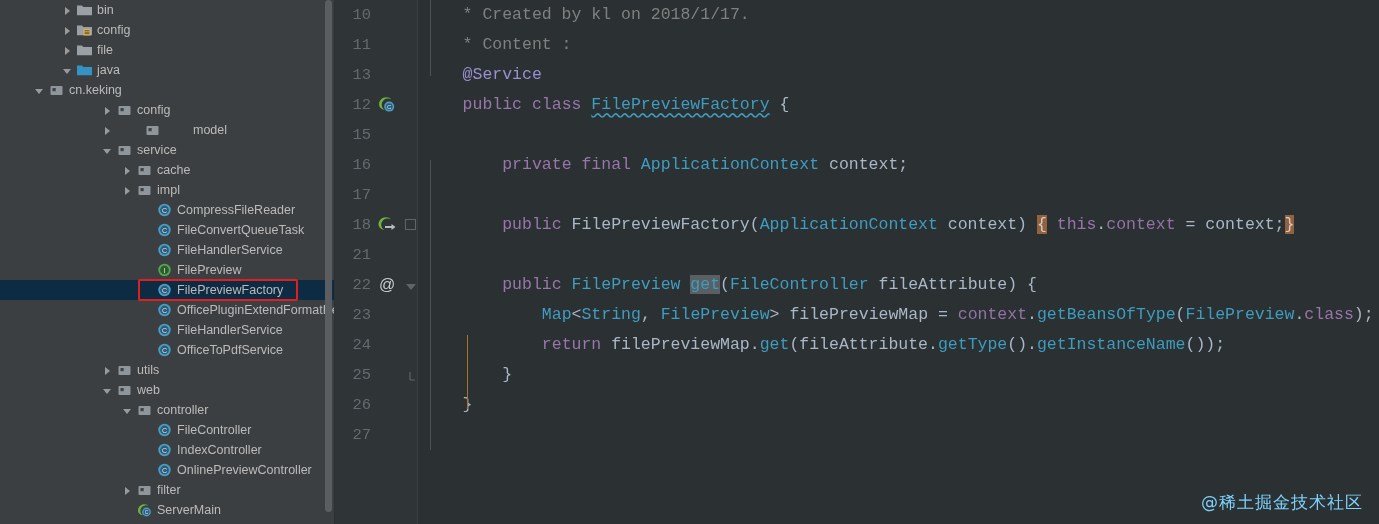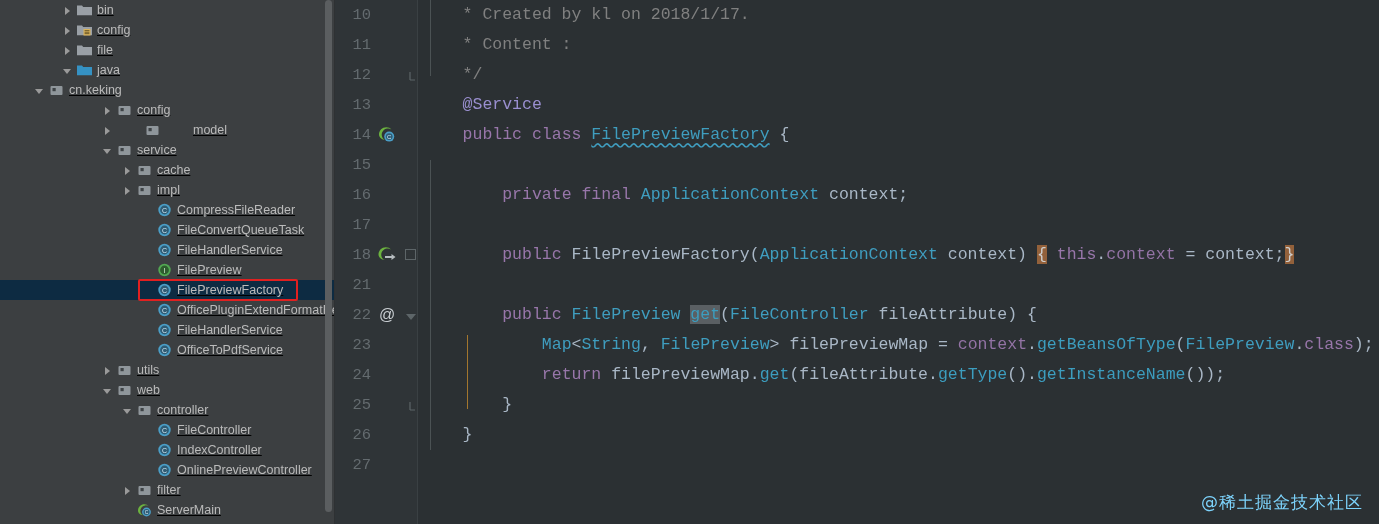--- a/index.html
+++ b/index.html
@@ -8,21 +8,20 @@
     width: 1379px; height: 524px;
     overflow: hidden;
     background: #3c3f41;
     font-family: "Liberation Sans", sans-serif;
   }
   #app {
     position: relative;
     width: 1379px; height: 524px;
     display: flex;
     background: #3c3f41;
-    text-decoration: underline;
   }
 
   
   #sidebar {
     position: relative;
     width: 335px; height: 524px;
     background: #3c3f41;
     overflow: hidden;
     flex: 0 0 335px;
   }
@@ -464,25 +463,22 @@
     <div id="sidebar-scrollbar"></div>
     <div id="sidebar-divider"></div>
   </div>
 
   <div id="editor">
     <div id="editor-left-strip"></div>
     <div id="editor-gutter-line"></div>
     <div id="code-layer">
         <div class="code-row"><div class="gutter"><span class="lineno">10</span></div><div class="code-text"><span class="cmt">    * Created by kl on 2018/1/17.</span></div></div>
         <div class="code-row"><div class="gutter"><span class="lineno">11</span></div><div class="code-text"><span class="cmt">    * Content :</span></div></div>
-        <div class="code-row"><div class="gutter"><span class="lineno">12</span><span class="fold"><svg width="12" height="12" viewBox="0 0 12 12">
-                <path d="M5 1v8M5 9h5" stroke="#5d6568" fill="none" stroke-width="1.2"></path>
-              </svg></span></div><div class="code-text"><span class="cmt">    */</span></div></div>
         <div class="code-row"><div class="gutter"><span class="lineno">13</span></div><div class="code-text"><span class="anno">    @Service</span></div></div>
-        <div class="code-row"><div class="gutter"><span class="lineno">14</span><span class="gutter-icon"><svg width="20" height="20" viewBox="0 0 20 20">
+        <div class="code-row"><div class="gutter"><span class="lineno">12</span><span class="gutter-icon"><svg width="20" height="20" viewBox="0 0 20 20">
                 <path d="M2 9.6c0-4.2 3.2-7.4 7.3-7.4 2.3 0 3.9.9 5 2.2-1.2-.7-2.6-1-4.1-.8-3.5.6-5.8 3.5-5.4 7 .2 2.3 1.8 4 3.8 4.5C5 14.9 2 12.6 2 9.6z" fill="#6cb33f"></path>
                 <circle cx="12.2" cy="11.6" r="5" fill="#4a9ec7"></circle>
                 <circle cx="12.2" cy="11.6" r="3.4" fill="#2f5d76"></circle>
                 <text x="12.2" y="14" font-size="6" fill="#d6ecf7" text-anchor="middle" font-family="Liberation Sans, sans-serif">C</text>
               </svg></span></div><div class="code-text"><span class="plain">    </span><span class="kw">public class </span><span class="type squiggle">FilePreviewFactory</span><span class="plain"> {</span></div></div>
         <div class="code-row"><div class="gutter"><span class="lineno">15</span></div><div class="code-text"><span class="plain"></span></div></div>
         <div class="code-row"><div class="gutter"><span class="lineno">16</span></div><div class="code-text"><span class="plain">        </span><span class="kw">private final </span><span class="type">ApplicationContext</span><span class="plain"> context;</span></div></div>
         <div class="code-row"><div class="gutter"><span class="lineno">17</span></div><div class="code-text"><span class="plain"></span></div></div>
         <div class="code-row"><div class="gutter"><span class="lineno">18</span><span class="gutter-icon"><svg width="20" height="20" viewBox="0 0 20 20">
                 <path d="M1.5 9.6c0-4.2 3.2-7.4 7.3-7.4 2.3 0 3.9.9 5 2.2-1.2-.7-2.6-1-4.1-.8-3.5.6-5.8 3.5-5.4 7 .2 2.3 1.8 4 3.8 4.5-3.6-.2-6.6-2.5-6.6-5.5z" fill="#6cb33f"></path>

